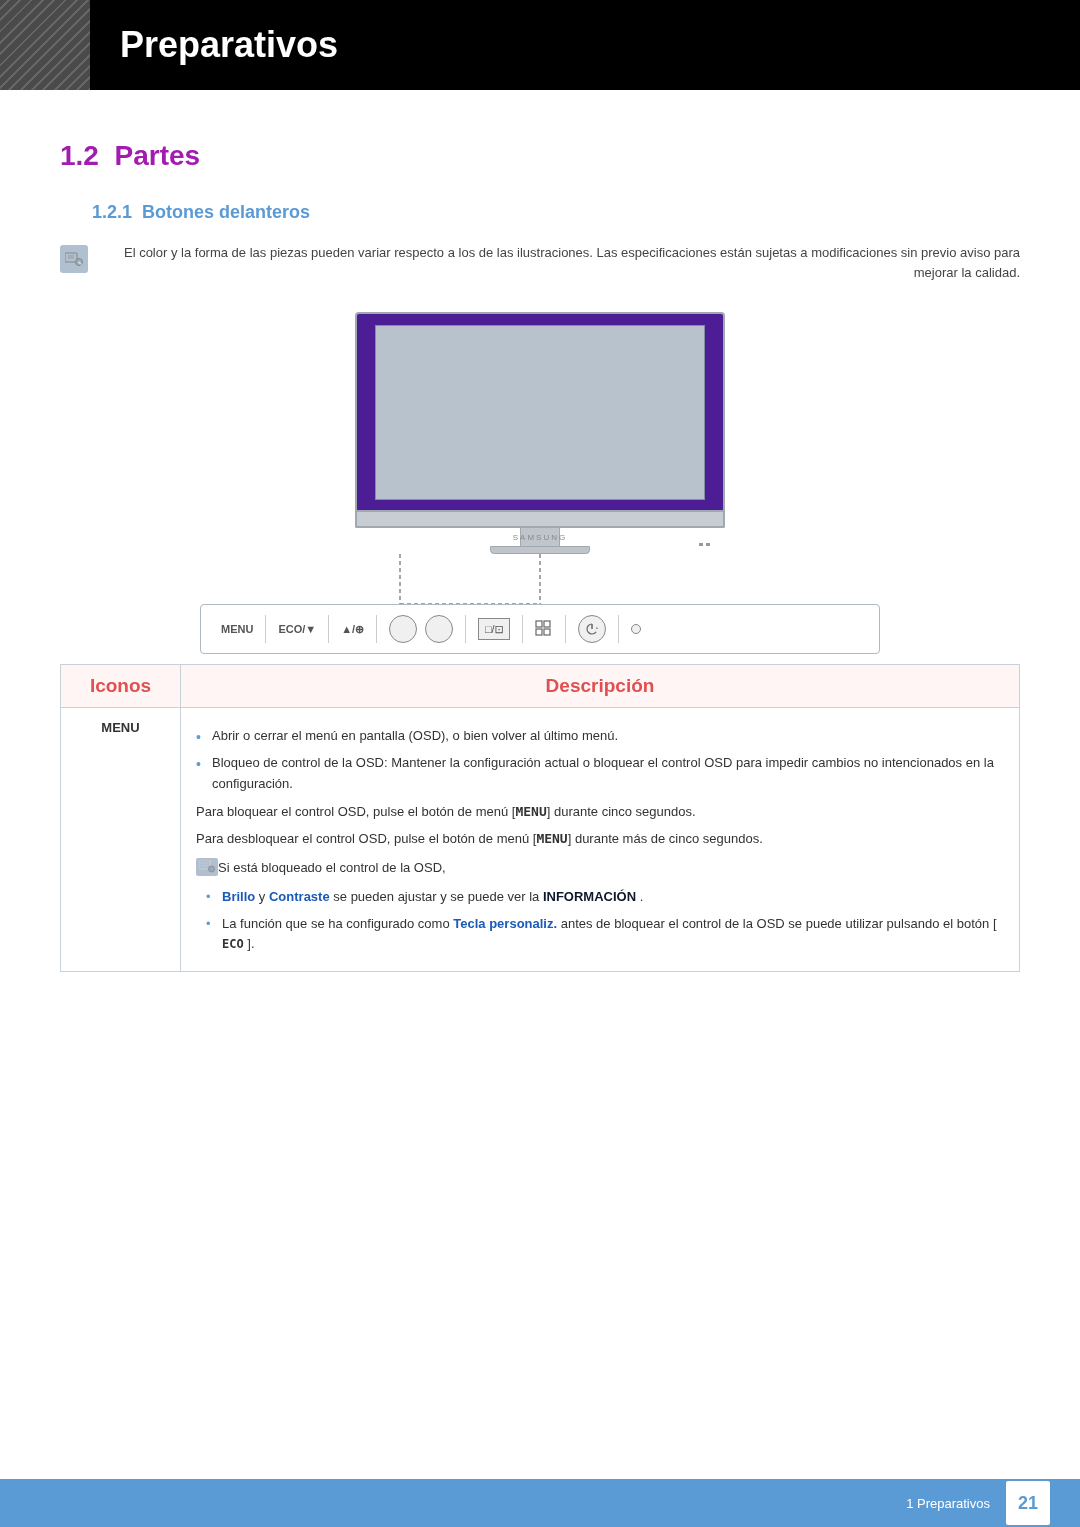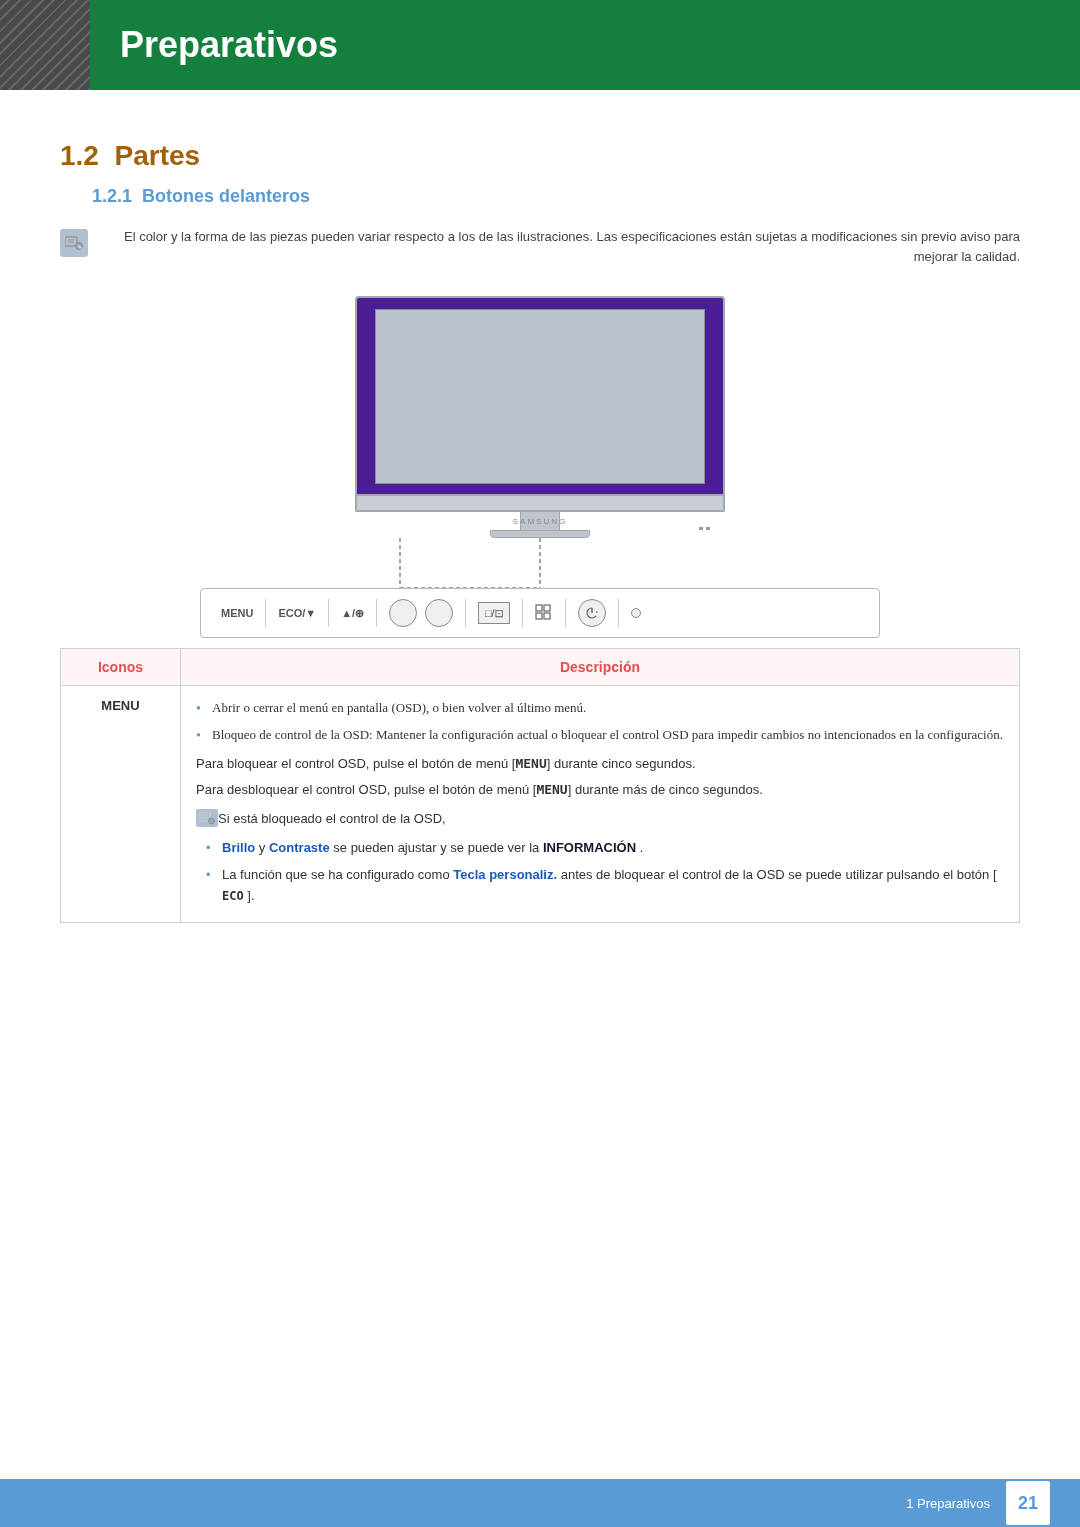--- a/index.html
+++ b/index.html
@@ -8,21 +8,21 @@
       min-height: 1527px;
       background: #ffffff;
       font-family: Arial, sans-serif;
       font-size: 14px;
       color: #333;
       position: relative;
     }
 
     
     .chapter-header {
-      background: #15803d;
+      background: #000000;
       width: 100%;
       height: 90px;
       position: relative;
       display: flex;
       align-items: center;
     }
     .chapter-number-box {
       background: #5b9bd5;
       width: 90px;
       height: 90px;
@@ -57,24 +57,24 @@
       margin-left: 30px;
     }
 
     
     .content {
       padding: 50px 60px 80px 60px;
     }
 
     
     .section-title {
-      color: #a16207;
+      color: #a21caf;
       font-size: 28px;
       font-weight: bold;
-      margin-bottom: 14px;
+      margin-bottom: 30px;
     }
 
     
     .subsection-title {
       color: #5b9bd5;
       font-size: 18px;
       font-weight: bold;
       margin-bottom: 20px;
       margin-left: 32px;
     }
@@ -195,21 +195,21 @@
       border: 1px solid #c8d0d8;
     }
 
     .data-table th {
       background: #fff5f5;
       color: #e05050;
       font-weight: bold;
       text-align: center;
       padding: 10px 15px;
       border: 1px solid #c8d0d8;
-      font-size: 14px;
+      font-size: 19px;
     }
 
     .data-table td {
       padding: 10px 15px;
       border: 1px solid #c8d0d8;
       vertical-align: top;
       font-size: 13px;
       line-height: 1.6;
     }
 
@@ -221,22 +221,21 @@
       vertical-align: middle;
     }
 
     .td-desc {
       vertical-align: top;
     }
 
     .bullet-list {
       list-style: none;
       padding: 0;
-      margin: 2px 0 8px 0;
-      font-family: Liberation Serif, serif;
+      margin: 8px 0 8px 0;
     }
 
     .bullet-list li {
       padding-left: 16px;
       position: relative;
       margin-bottom: 6px;
     }
 
     .bullet-list li::before {
       content: '•';

